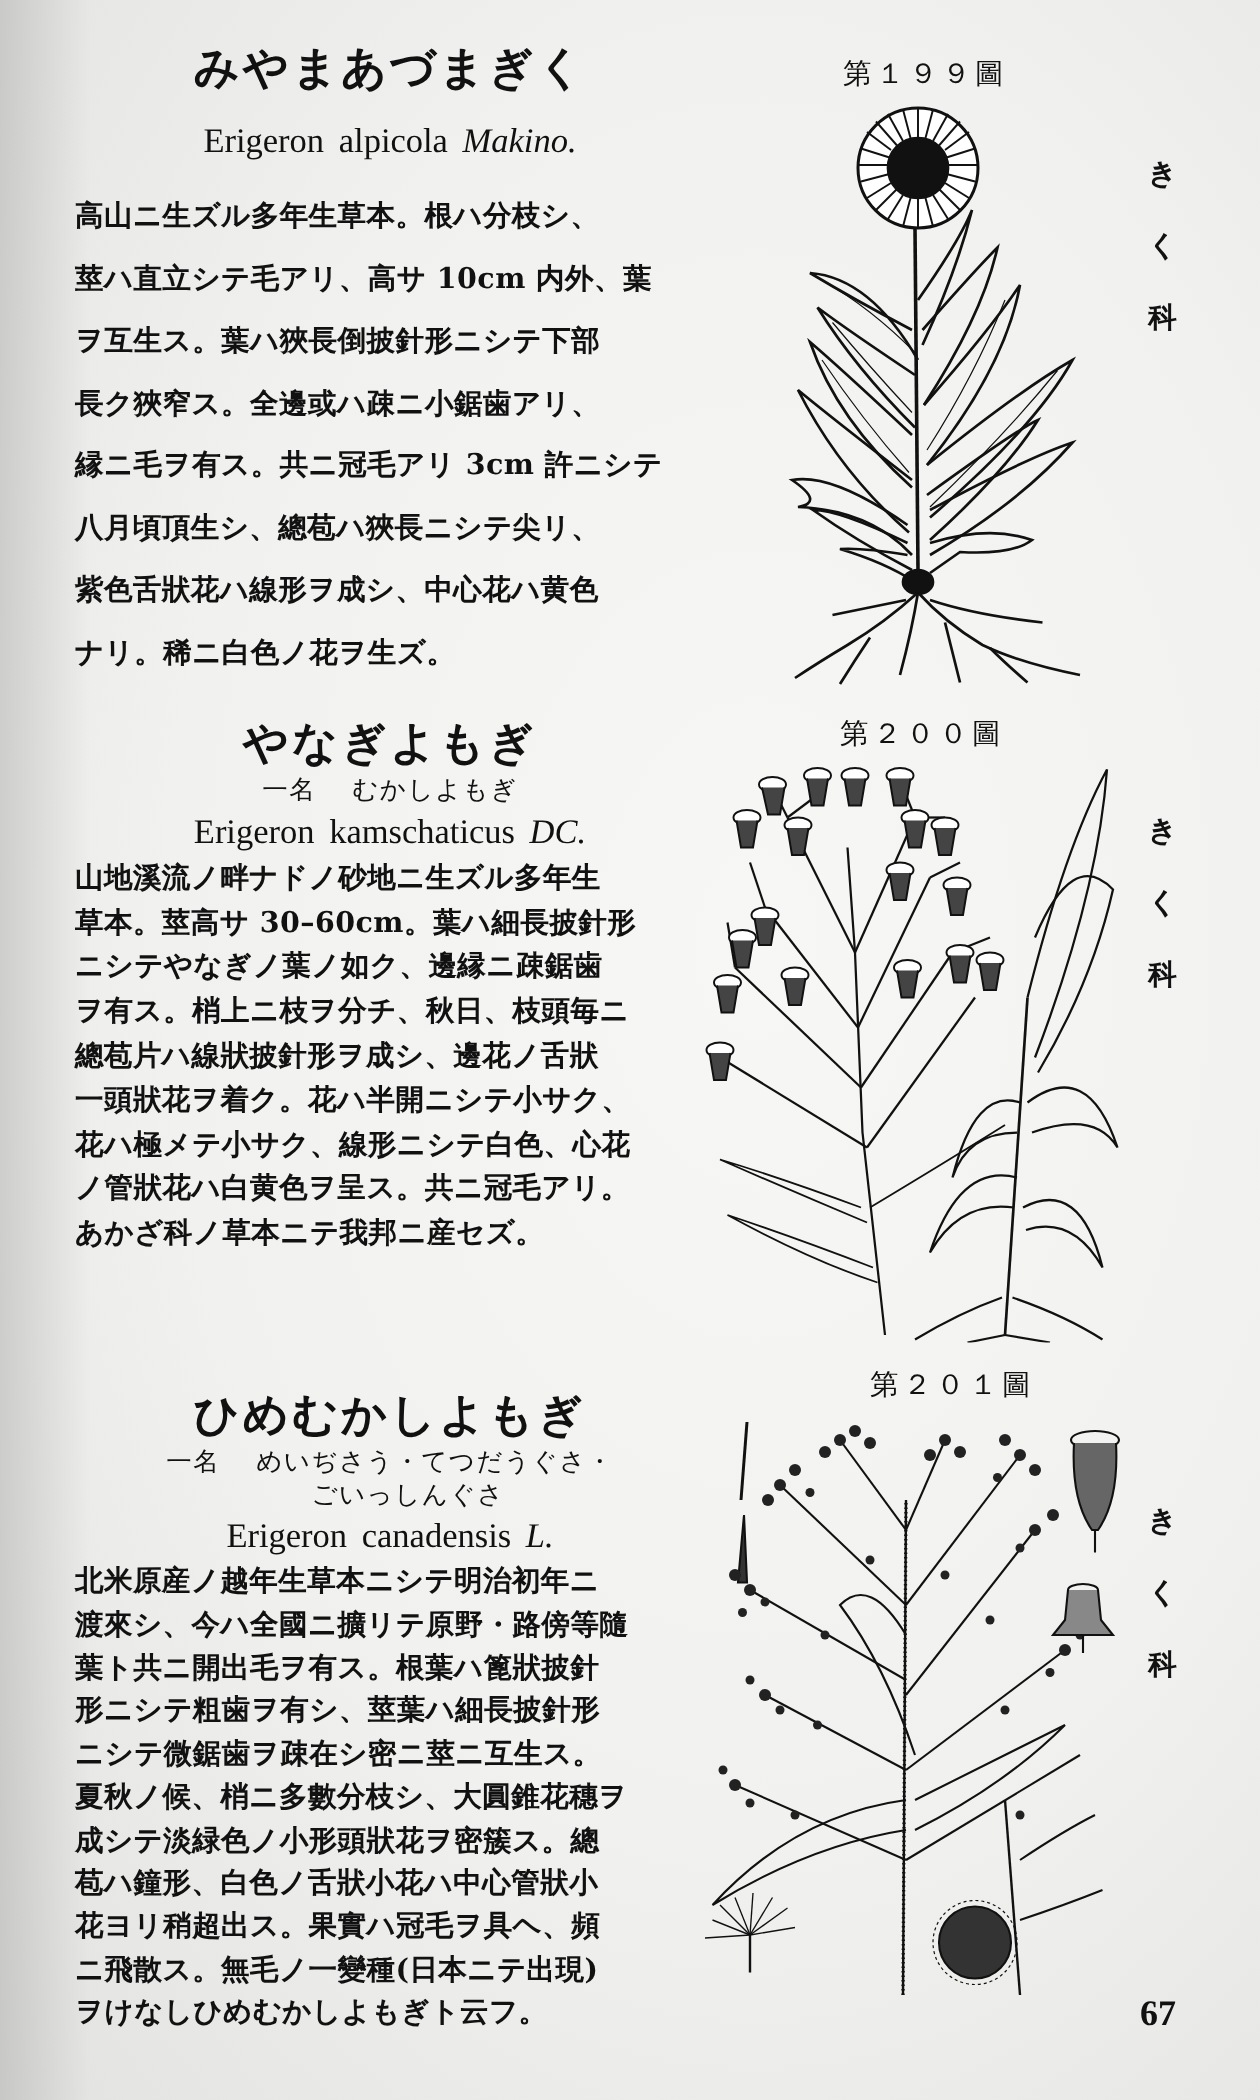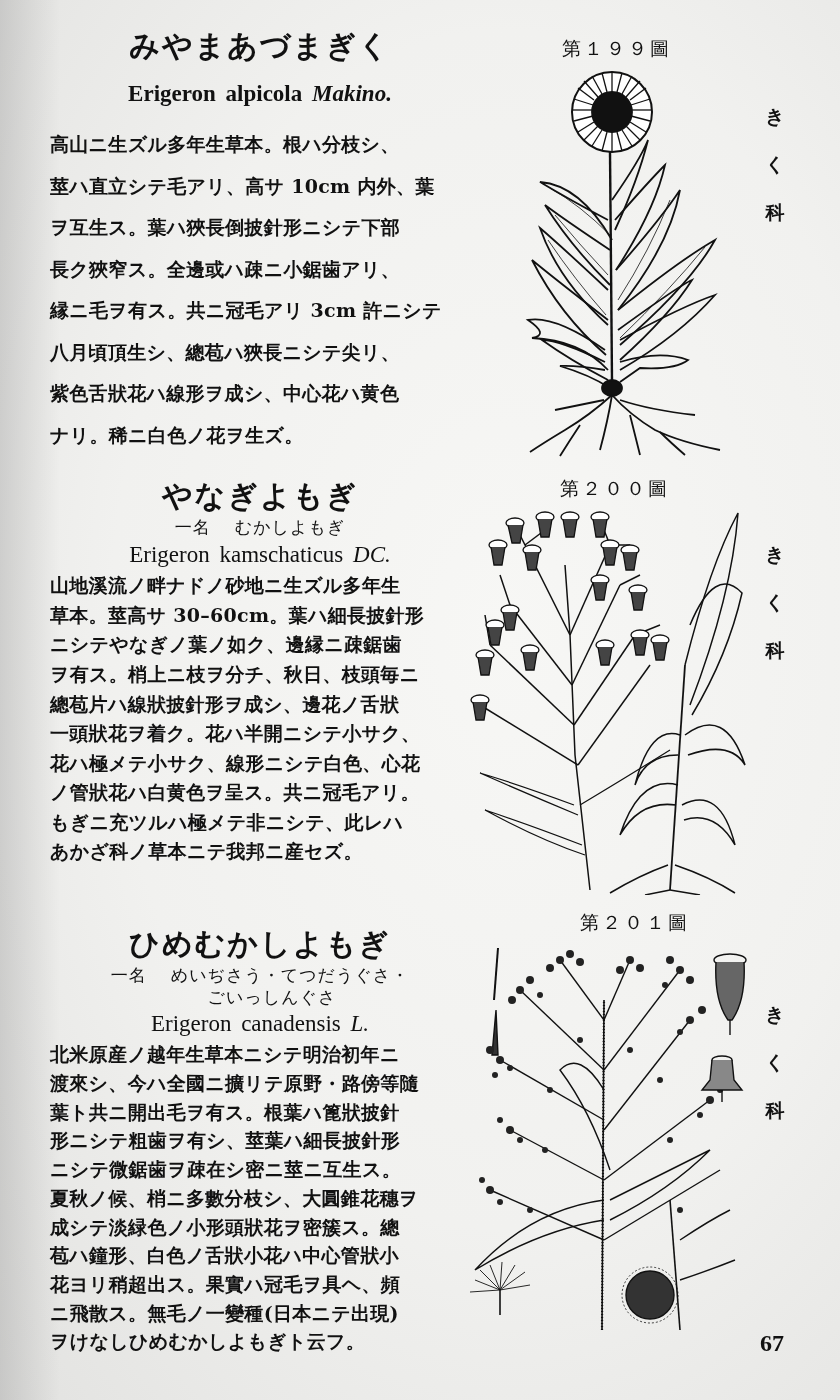--- a/index.html
+++ b/index.html
@@ -51,21 +51,21 @@
       font-family: "Liberation Serif", serif;
     }
   </style>
 </head>
 <body>
 
 <div class="page-shade"></div>
 
 <section class="entry" id="e199" style="top:28px;">
   <h2 class="title">みやまあづまぎく</h2>
-  <p class="sci" style="margin-top:14px;font-weight:bold;">
+  <p class="sci" style="margin-top:14px;">
     <span>Erigeron alpicola</span>
     <i>Makino.</i>
   </p>
   <p class="body-text" style="margin-top:14px;">
     <span class="ln">高山ニ生ズル多年生草本。根ハ分枝シ、</span>
     <span class="ln">莖ハ直立シテ毛アリ、高サ 10cm 内外、葉</span>
     <span class="ln">ヲ互生ス。葉ハ狹長倒披針形ニシテ下部</span>
     <span class="ln">長ク狹窄ス。全邊或ハ疎ニ小鋸歯アリ、</span>
     <span class="ln">縁ニ毛ヲ有ス。共ニ冠毛アリ 3cm 許ニシテ</span>
     <span class="ln">八月頃頂生シ、總苞ハ狹長ニシテ尖リ、</span>
@@ -161,21 +161,20 @@
   </p>
   <p class="body-text">
     <span class="ln">山地溪流ノ畔ナドノ砂地ニ生ズル多年生</span>
     <span class="ln">草本。莖高サ 30–60cm。葉ハ細長披針形</span>
     <span class="ln">ニシテやなぎノ葉ノ如ク、邊縁ニ疎鋸歯</span>
     <span class="ln">ヲ有ス。梢上ニ枝ヲ分チ、秋日、枝頭毎ニ</span>
     <span class="ln">總苞片ハ線狀披針形ヲ成シ、邊花ノ舌狀</span>
     <span class="ln">一頭狀花ヲ着ク。花ハ半開ニシテ小サク、</span>
     <span class="ln">花ハ極メテ小サク、線形ニシテ白色、心花</span>
     <span class="ln">ノ管狀花ハ白黄色ヲ呈ス。共ニ冠毛アリ。</span>
-    <span class="ln">もぎニ充ツルハ極メテ非ニシテ、此レハ</span>
     <span class="ln">あかざ科ノ草本ニテ我邦ニ産セズ。</span>
   </p>
 </section>
 
 <div class="fig-label" style="left:560px; top:476px;">第２００圖</div>
 <div class="family" style="top:530px;">
   <span>き</span>
   <span>く</span>
   <span>科</span>
 </div>

